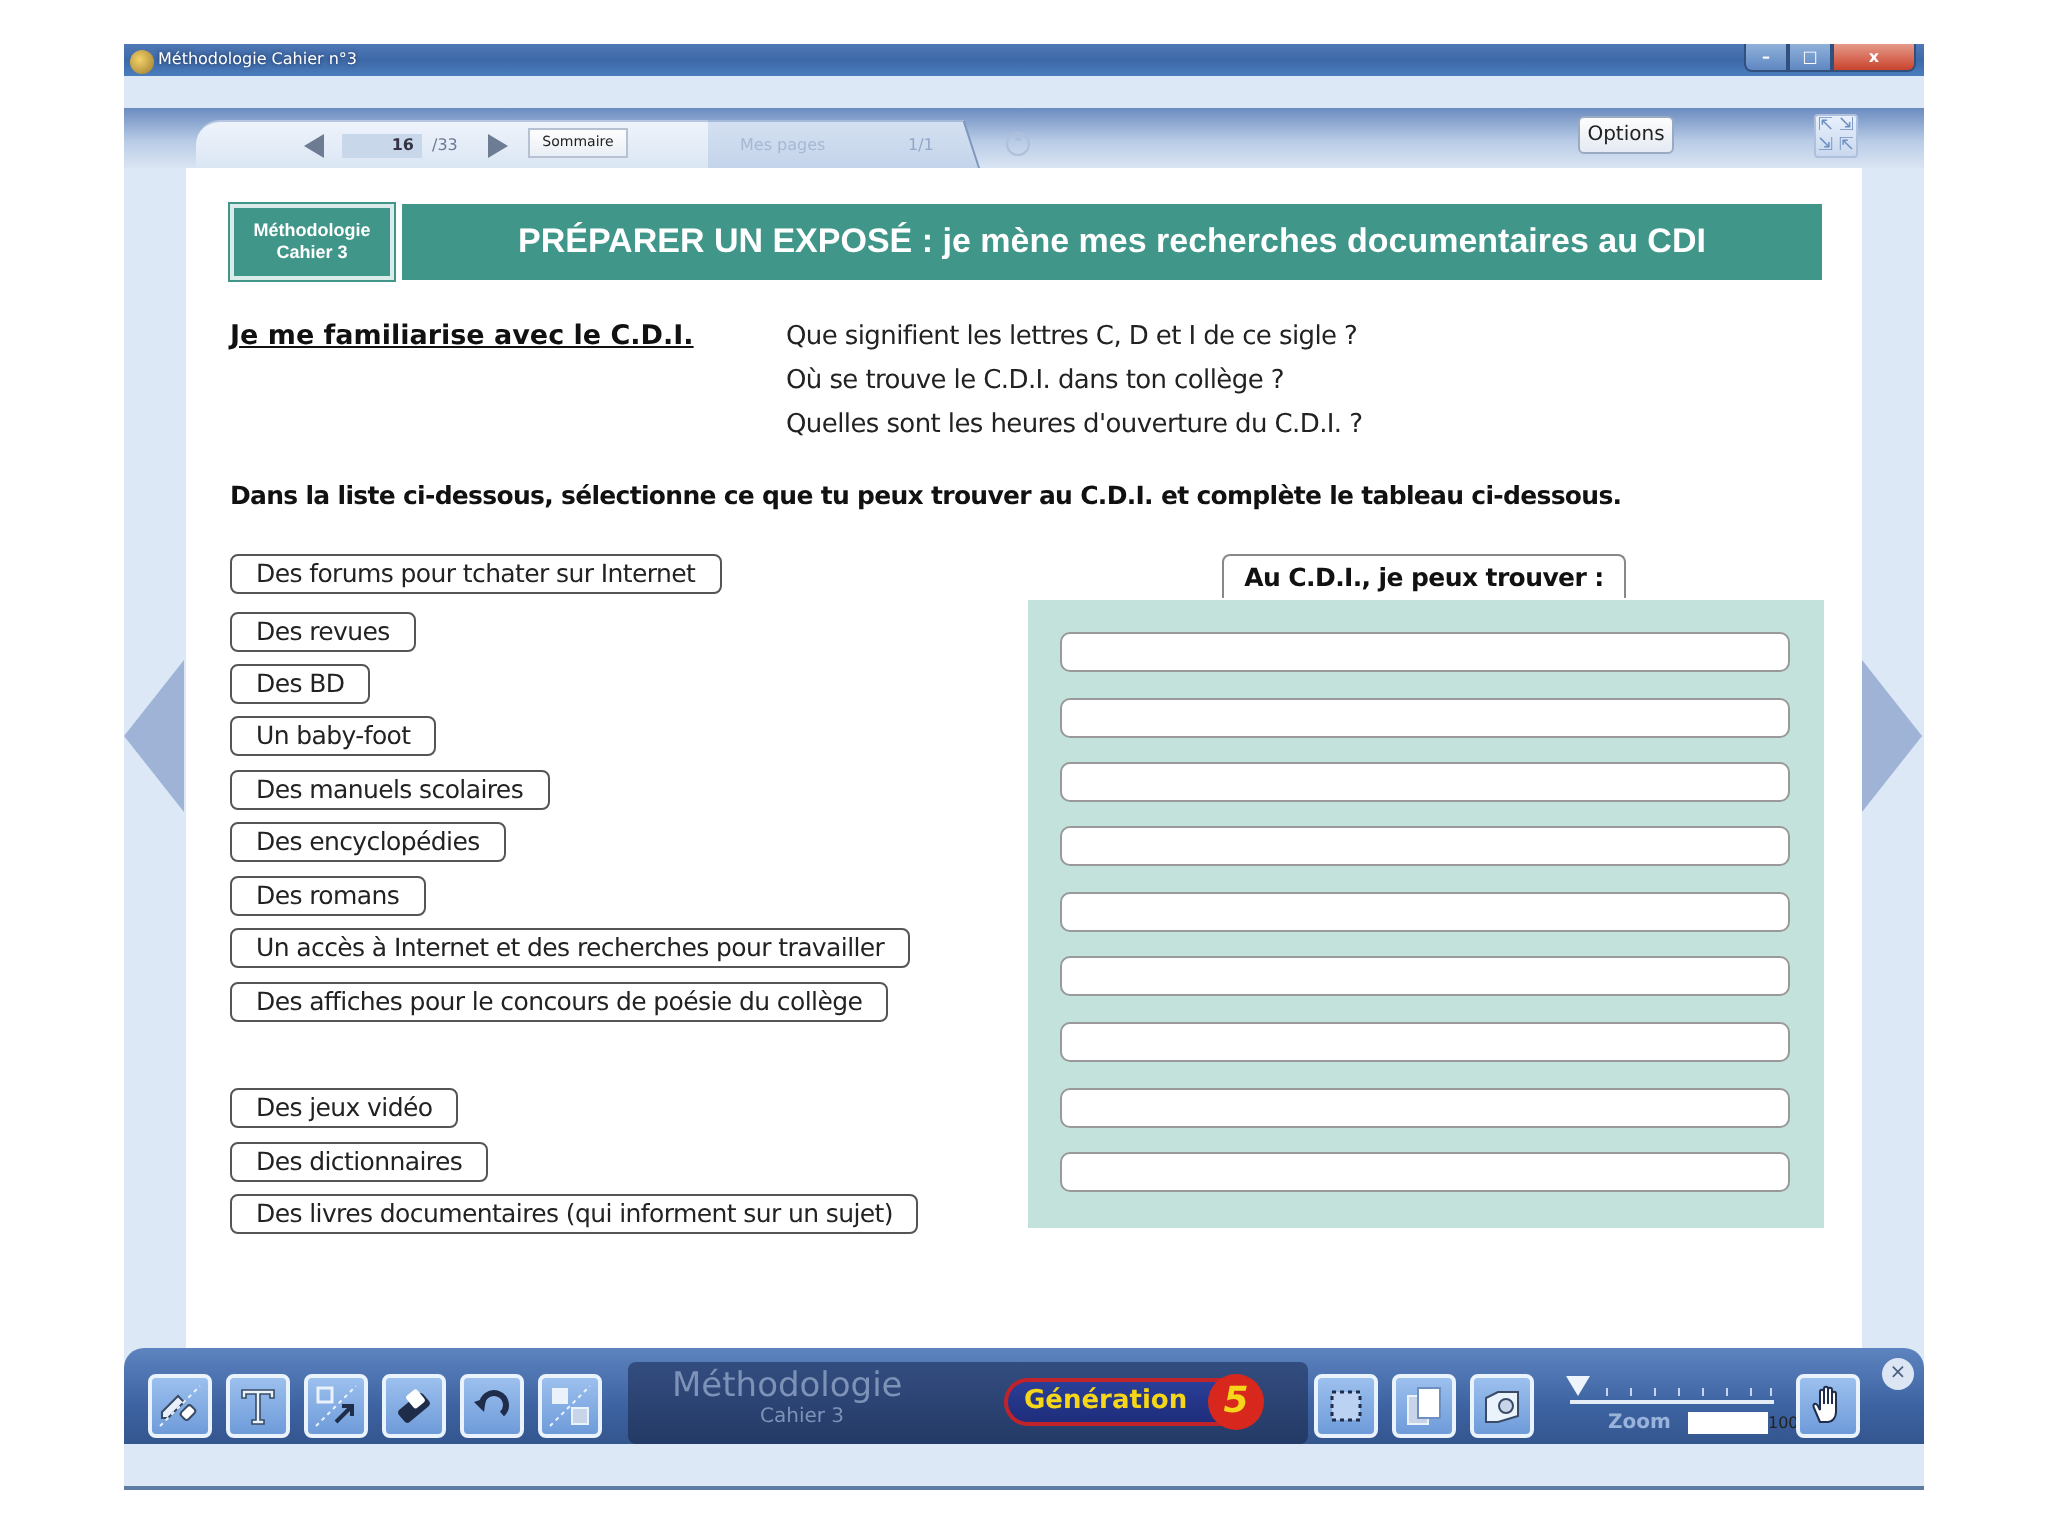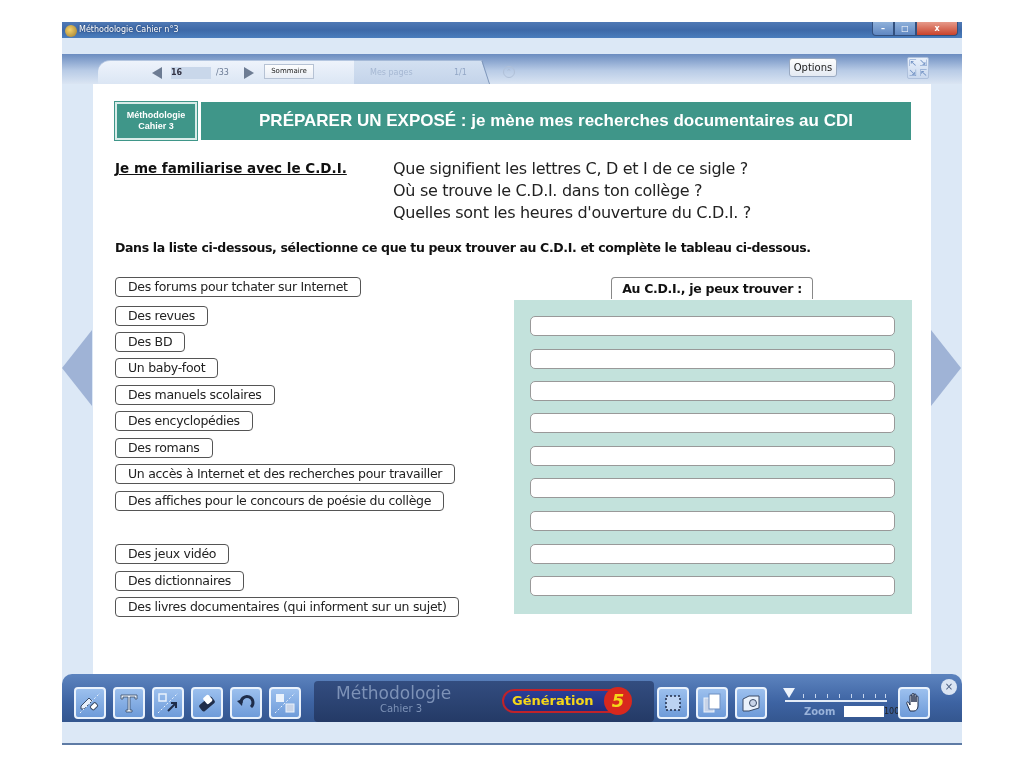--- a/index.html
+++ b/index.html
@@ -24,21 +24,21 @@
   #navbar { position: absolute; left: 0; top: 32px; width: 900px; height: 30px;
     background: linear-gradient(to bottom, #6b8cc0 0%, #b8cbe6 55%, #dae5f3 100%); }
   #navtab { position: absolute; left: 36px; top: 38px; width: 372px; height: 24px; }
   #navtab .tab-main { position: absolute; left: 0; top: 0; width: 256px; height: 24px;
     background: linear-gradient(#eef3fb, #dbe6f4); border-radius: 12px 0 0 0; border-top: 1px solid #b4c6e0; }
   #navtab .tab-second { position: absolute; left: 250px; top: 0; width: 142px; height: 24px;
     background: linear-gradient(#d3e0f1, #c4d4ea); transform: skewX(18deg); transform-origin: bottom left; border-top: 1px solid #a5bad8; border-right: 1px solid #7e96ba; }
   .nav-arrow { position: absolute; top: 7px; width: 0; height: 0; border-top: 6px solid transparent; border-bottom: 6px solid transparent; }
   .nav-arrow.prev { left: 54px; border-right: 10px solid #6d7c93; }
   .nav-arrow.next { left: 146px; border-left: 10px solid #6d7c93; }
-  .page-field { position: absolute; left: 73px; top: 7px; width: 40px; height: 12px; background: #c9d7ea; font-size: 8px; text-align: left; padding-right: 4px; line-height: 12px; color: #334; font-weight: bold; }
+  .page-field { position: absolute; left: 73px; top: 7px; width: 40px; height: 12px; background: #c9d7ea; font-size: 8px; text-align: right; padding-right: 4px; line-height: 12px; color: #334; font-weight: bold; }
   .page-total { position: absolute; left: 118px; top: 7px; font-size: 8px; color: #6a7a94; line-height: 12px; }
   .sommaire-btn { position: absolute; left: 166px; top: 4px; width: 50px; height: 15px; background: linear-gradient(#fdfdfd, #e9eef6); border: 1px solid #b6c2d4; font-size: 7px; line-height: 13px; text-align: center; color: #222; }
   .mes-pages { position: absolute; left: 272px; top: 7px; font-size: 8px; color: #a6b8d3; line-height: 12px; }
   .mes-pages-count { position: absolute; left: 356px; top: 7px; font-size: 8px; color: #93a7c6; line-height: 12px; }
   .collapse-icon { position: absolute; left: 405px; top: 6px; width: 12px; height: 12px; border-radius: 50%; border: 1px solid #b0c0d8; color: #aab9d2; font-size: 7px; text-align: center; line-height: 10px; }
 
   .top-btn { position: absolute; top: 36px; height: 19px; background: linear-gradient(#fdfdfd, #e4eaf3); border: 1px solid #9aaac2; border-radius: 3px; font-size: 10px; text-align: center; line-height: 17px; color: #222; }
   .top-btn.options { left: 727px; width: 48px; }
   .top-btn.aide { left: 789px; width: 37px; margin-top: 47px; }
   .fullscreen-btn { position: absolute; left: 845px; top: 35px; width: 22px; height: 22px; background: linear-gradient(#e8f0fb, #c9d8ee); border: 1px solid #aec0dc; border-radius: 2px; color: #6e8fc2; font-size: 9px; text-align: center; line-height: 10px; }
@@ -51,21 +51,21 @@
   .side-arrow.left { left: 0; border-right: 30px solid #9fb3d6; }
   .side-arrow.right { left: 869px; border-left: 30px solid #9fb3d6; }
 
   
   #page { position: absolute; left: 31px; top: 62px; width: 838px; height: 607px; background: #ffffff; }
 
   .header-badge { position: absolute; left: 22px; top: 18px; width: 82px; height: 38px; background: #3f9689; border: 2px solid #d9ece9; outline: 1px solid #3f9689; color: #fff; font-family: "Liberation Sans", sans-serif; font-weight: bold; font-size: 9px; text-align: center; line-height: 11px; padding-top: 6px; }
   .header-title { position: absolute; left: 108px; top: 18px; width: 710px; height: 38px; background: #3f9689; color: #fff; font-family: "Liberation Sans", sans-serif; font-weight: bold; font-size: 17px; text-align: center; line-height: 38px; }
 
   .section-title { position: absolute; left: 22px; top: 76px; font-family: "DejaVu Sans", sans-serif; font-size: 13.5px; font-weight: bold; text-decoration: underline; color: #111; }
-  .questions { position: absolute; left: 300px; top: 74px; font-size: 16px; color: #222; line-height: 22px; font-family: "DejaVu Sans", sans-serif; letter-spacing: -0.3px; }
+  .questions { position: absolute; left: 300px; top: 74px; font-size: 13px; color: #222; line-height: 22px; font-family: "DejaVu Sans", sans-serif; letter-spacing: -0.3px; }
   .instruction { position: absolute; left: 22px; top: 156px; font-size: 12.5px; font-weight: bold; color: #111; letter-spacing: -0.35px; font-family: "DejaVu Sans", sans-serif; }
 
   .choice { position: absolute; left: 22px; height: 20px; border: 1px solid #555; border-radius: 4px; background: #fff; font-size: 12.5px; color: #222; line-height: 18px; padding: 0 12px; white-space: nowrap; letter-spacing: -0.3px; font-family: "DejaVu Sans", sans-serif; cursor: pointer; }
 
   .answer-tab { position: absolute; left: 518px; top: 193px; width: 202px; height: 22px; background: #fff; border: 1px solid #888; border-bottom: none; border-radius: 4px 4px 0 0; font-weight: bold; font-size: 12.5px; text-align: center; line-height: 22px; color: #111; letter-spacing: -0.3px; z-index: 2; }
   .answer-panel { position: absolute; left: 421px; top: 216px; width: 398px; height: 314px; background: #c3e2dc; }
   .answer-field { position: absolute; left: 16px; width: 365px; height: 20px; background: #fff; border: 1px solid #999; border-radius: 5px; }
 
   .final-q { position: absolute; left: 22px; top: 577px; font-size: 12.5px; font-weight: bold; color: #111; letter-spacing: -0.35px; font-family: "DejaVu Sans", sans-serif; }
   .final-q .arrow { font-weight: normal; margin-right: 12px; }

